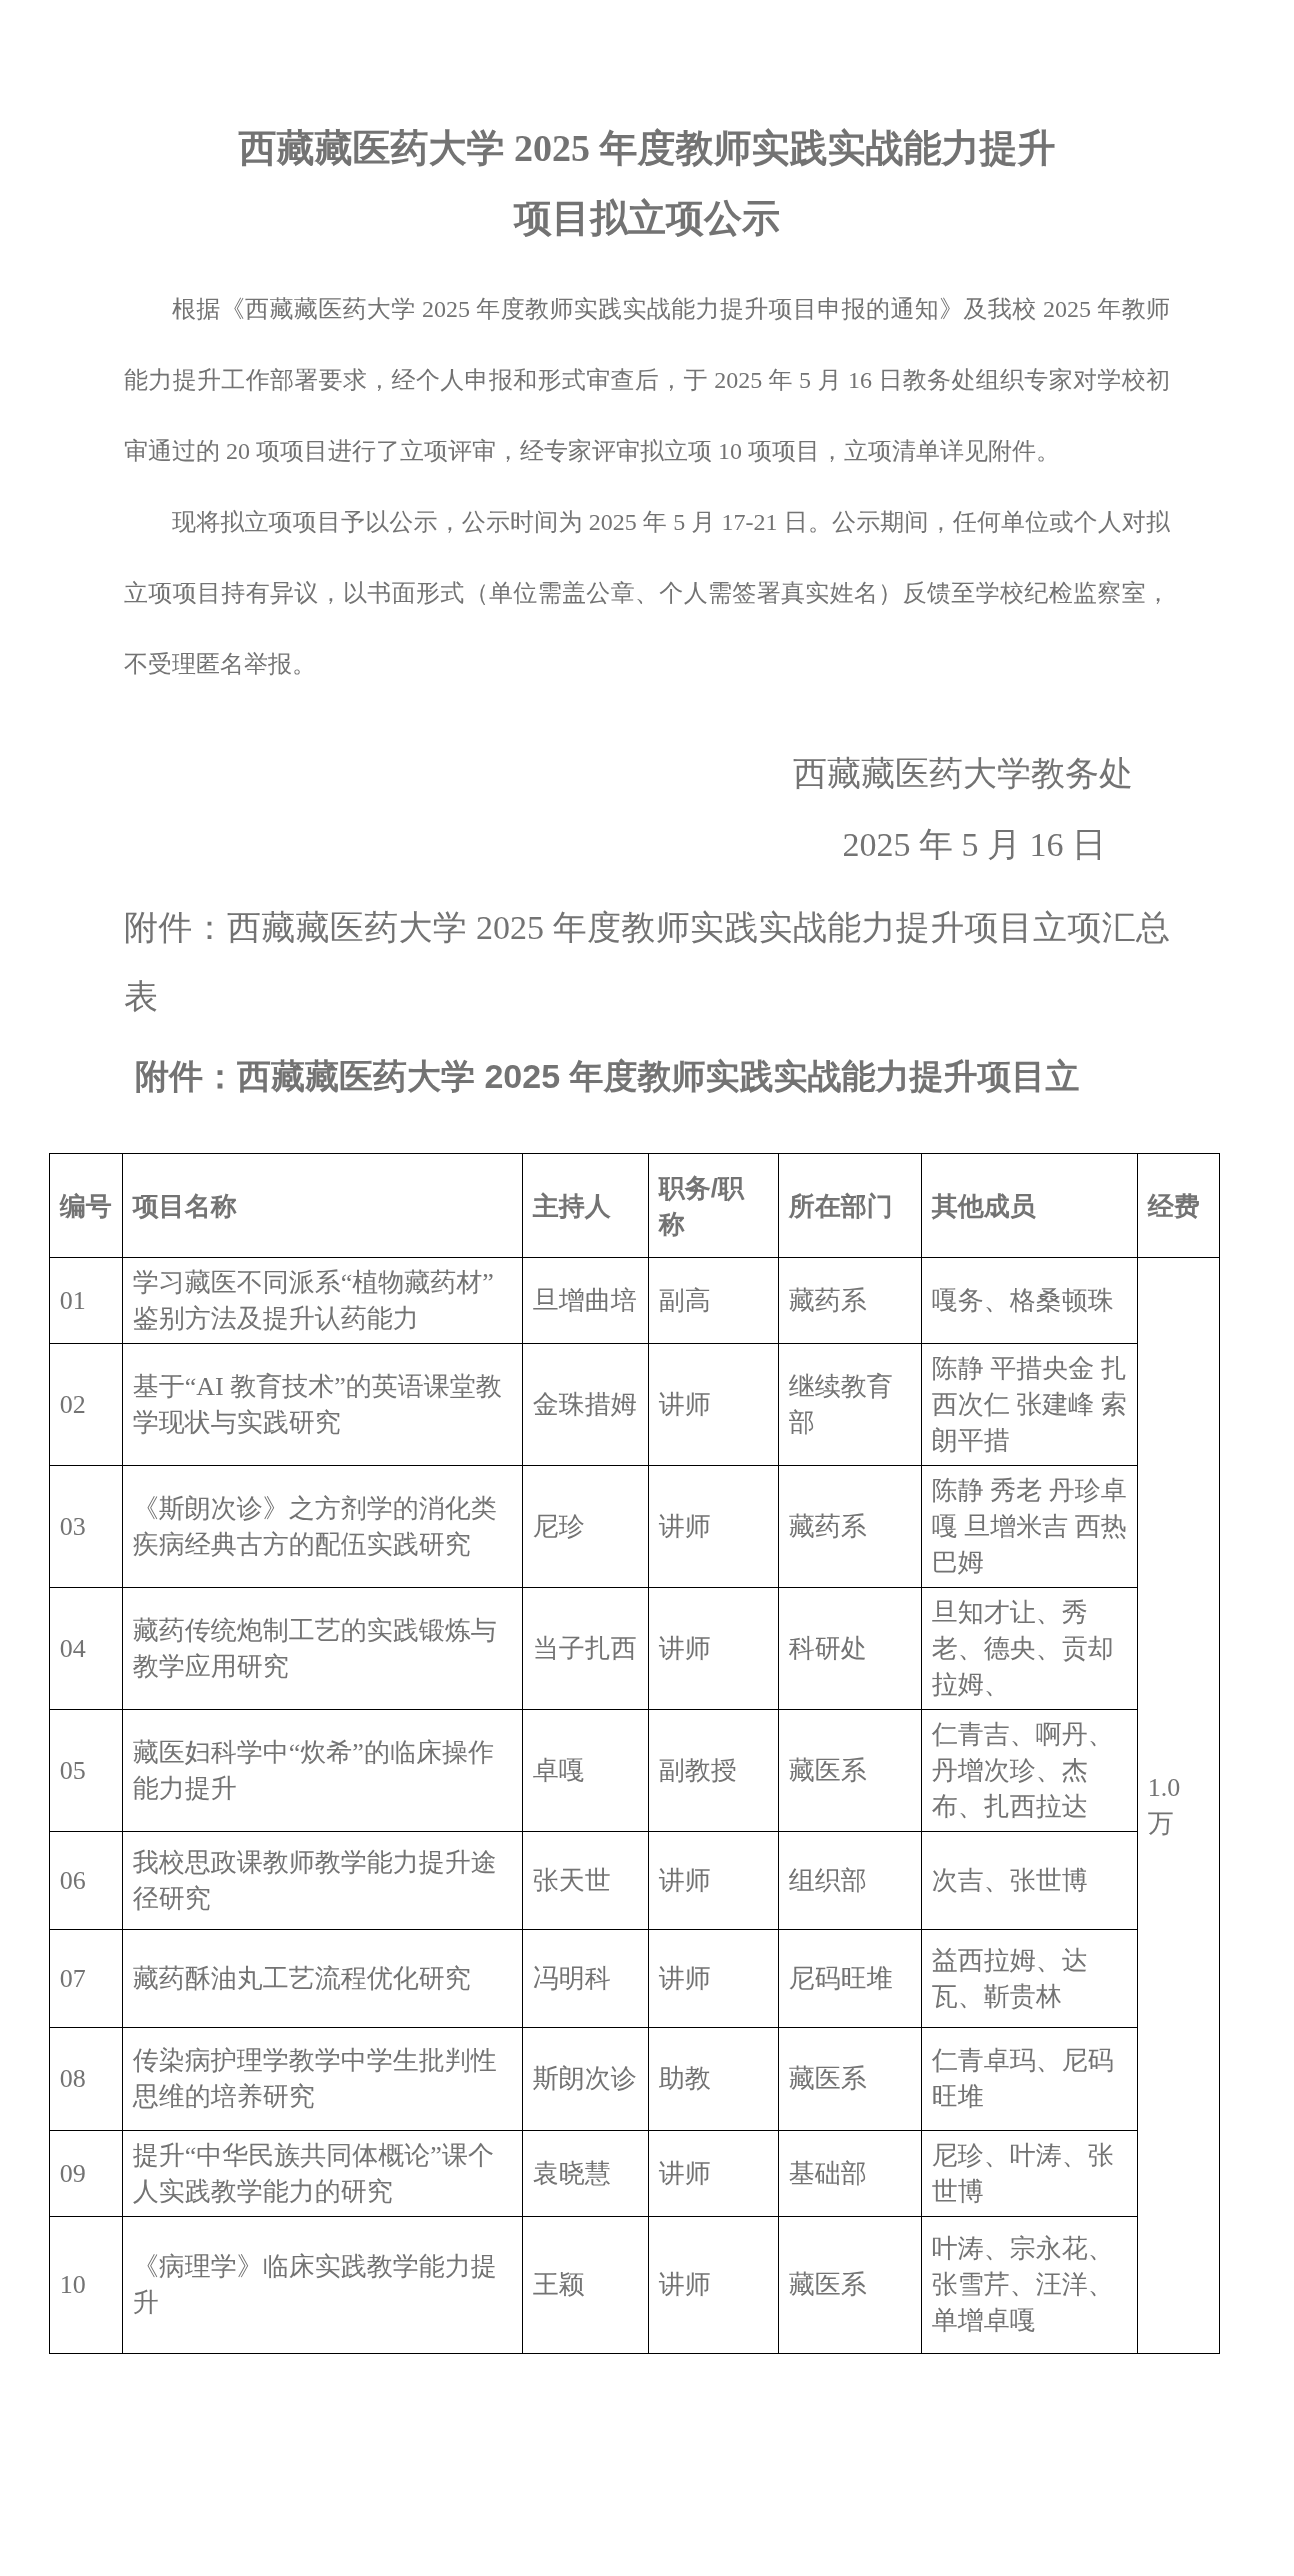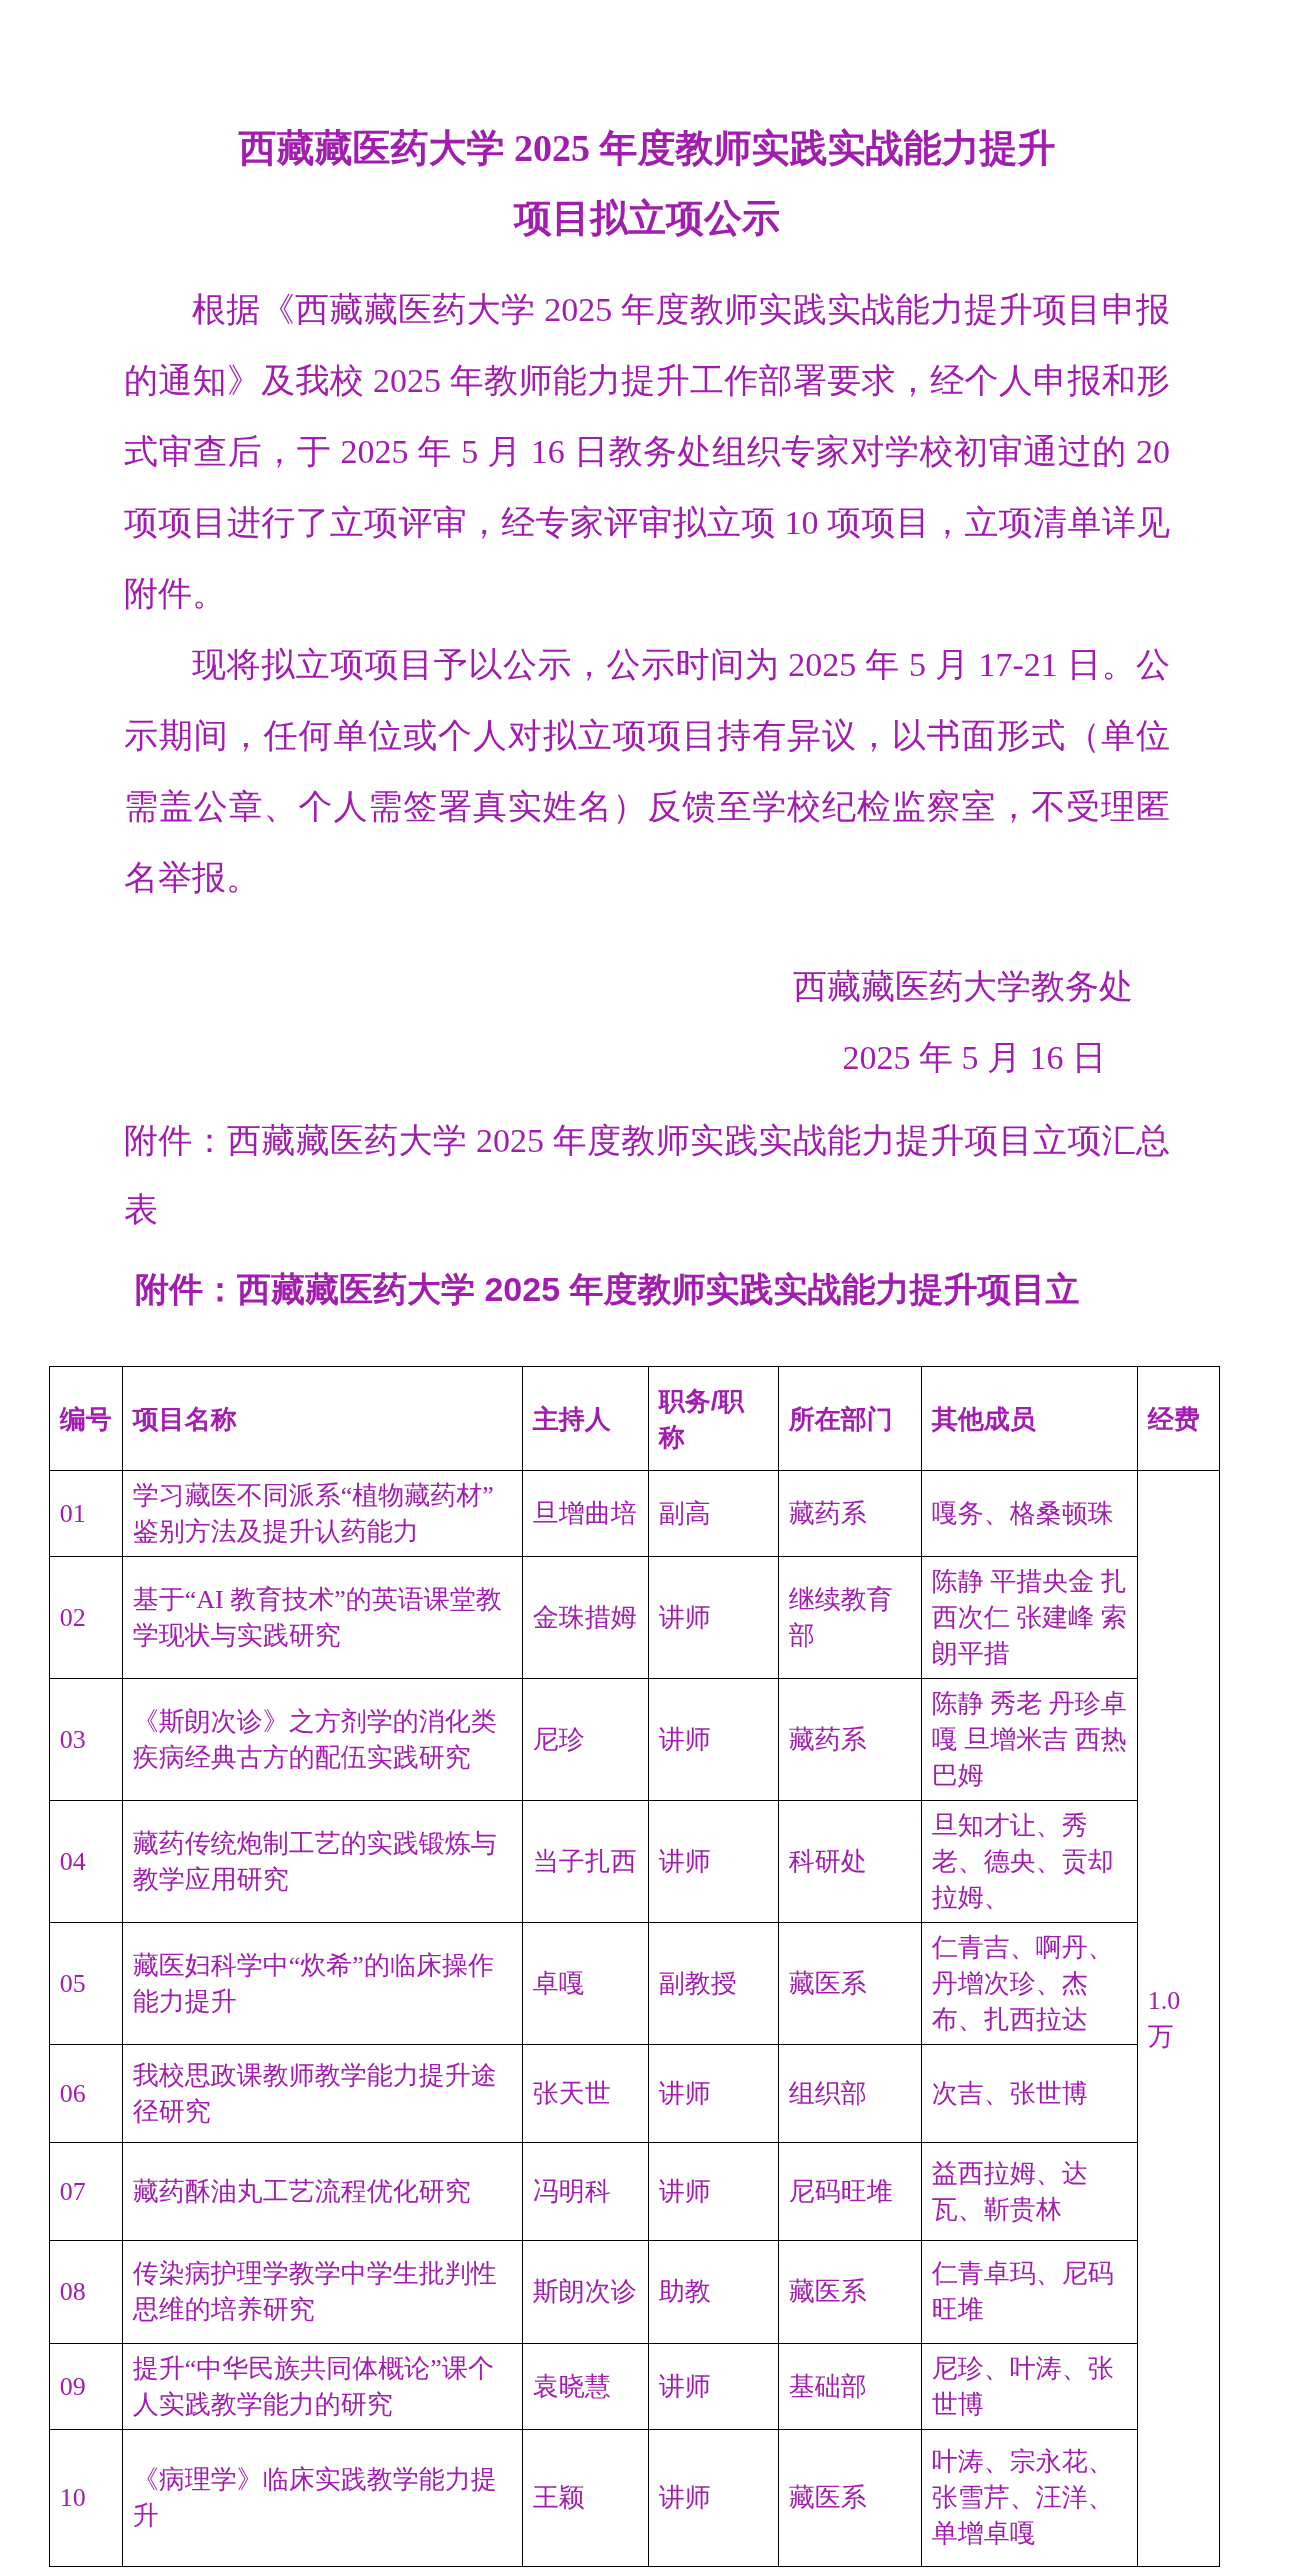--- a/index.html
+++ b/index.html
@@ -1,27 +1,27 @@
 <!DOCTYPE html>
 <html lang="zh" style="font-size:13px"><head>
 <meta charset="utf-8">
 <style>
   html,body{margin:0;padding:0;background:#ffffff;}
   .page{
     width:1294px;height:2576px;background:#ffffff;position:relative;
-    font-family:"Liberation Serif","DejaVu Serif",serif;color:#a21caf;
+    font-family:"Liberation Serif","DejaVu Serif",serif;color:#737373;
     overflow:hidden;
   }
   .content{padding:0 124px;}
   .doc-title{
     margin:113px 0 0 0;
     font-size:38px;font-weight:bold;text-align:center;line-height:70px;
   }
   .body-para{
-    margin:21px 0 0 0;font-size:34px;line-height:71px;
+    margin:21px 0 0 0;font-size:24px;line-height:71px;
     text-align:justify;text-indent:2em;
   }
   .body-para + .body-para{margin-top:0;}
   .sign-line{
     margin-top:38px;font-size:34px;line-height:71px;
     text-align:right;padding-right:37px;
   }
   .sign-date{
     font-size:34px;line-height:71px;text-align:right;padding-right:64px;
   }

